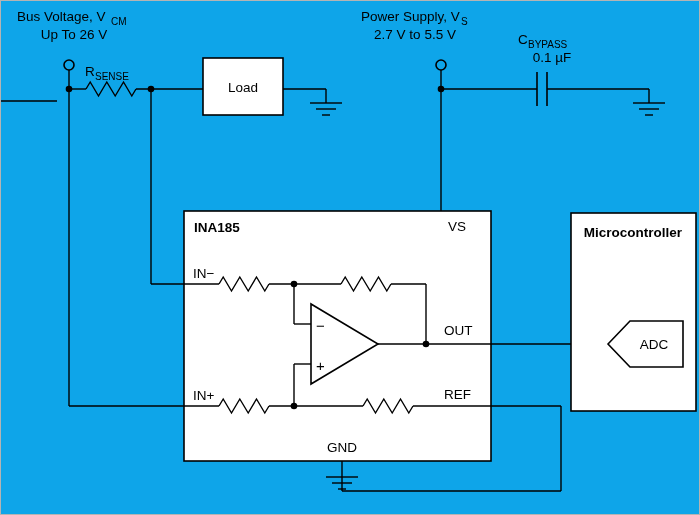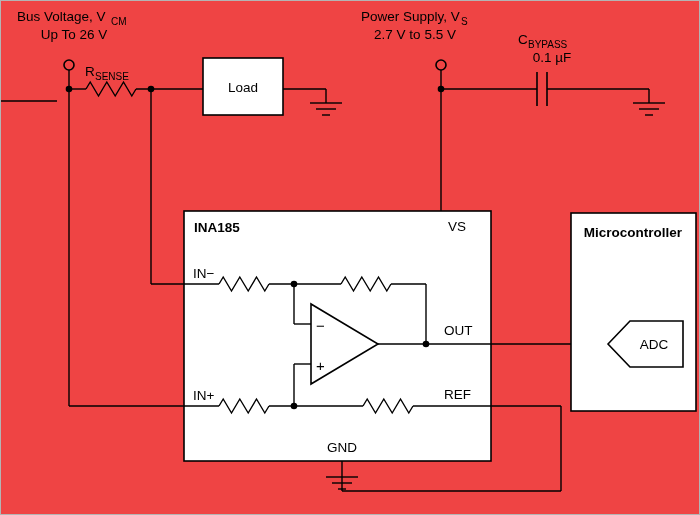--- a/index.html
+++ b/index.html
@@ -1,17 +1,17 @@
 <!DOCTYPE html>
 <html><head>
 <meta charset="utf-8">
 <style>
   html,body{margin:0;padding:0;background:#fff;}
   #stage{
-    width:700px;height:515px;position:relative;background:#ef4444;
+    width:700px;height:515px;position:relative;background:#0ea5e9;
     border:1px solid #b4b4b4;box-sizing:border-box;overflow:hidden;
     font-family:"Liberation Sans", sans-serif;
   }
   svg{display:block;}
   text{font-family:"Liberation Sans", sans-serif;fill:#000;}
   .lbl{font-size:13.5px;}
   .sub{font-size:10px;}
   .bold{font-weight:bold;}
   .sign{font-size:15px;}
   .wire{stroke:#000;stroke-width:1.4;fill:none;}

